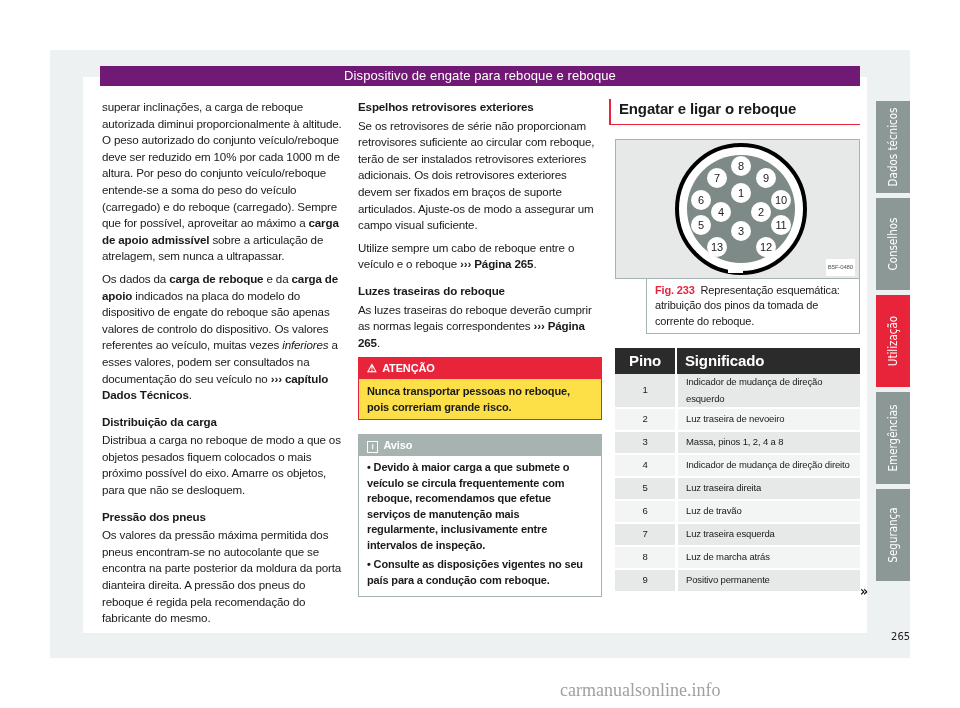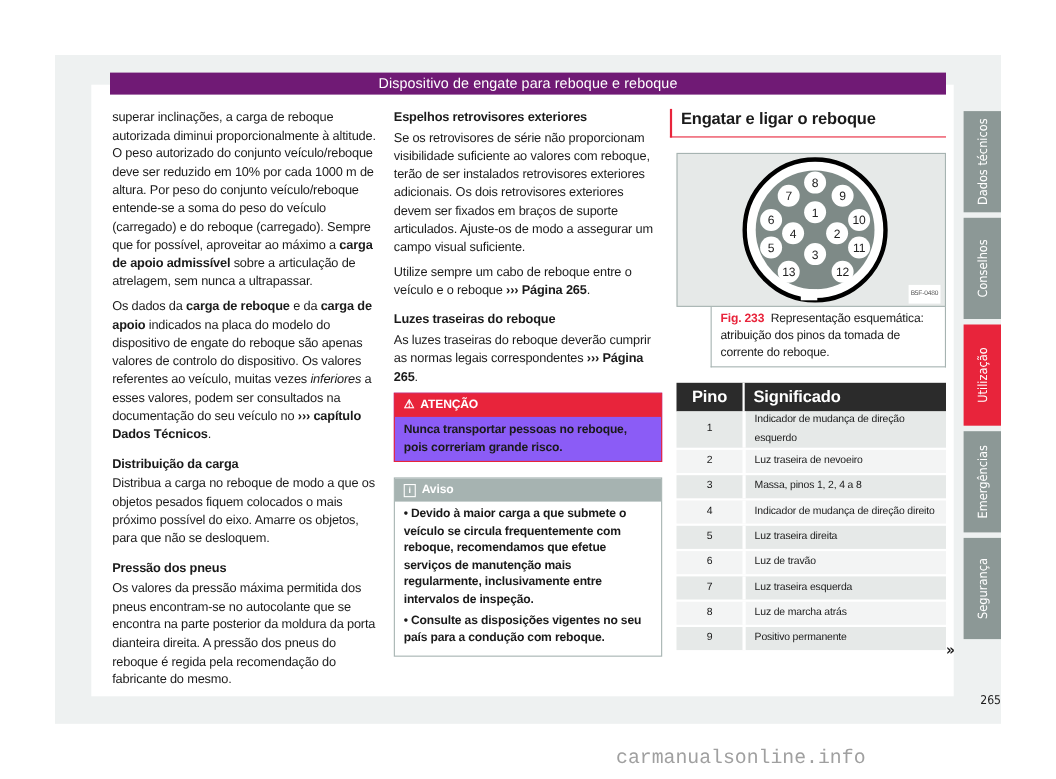--- a/index.html
+++ b/index.html
@@ -7,21 +7,21 @@
   .page-bg{position:absolute;left:50px;top:50px;width:860px;height:608px;background:#eef1f1;}
   .page{position:absolute;left:83px;top:77px;width:784px;height:556px;background:#ffffff;}
   .title-bar{position:absolute;left:100px;top:66px;width:760px;height:20px;background:#701a75;color:#fff;text-align:center;font-size:13px;line-height:20px;font-family:"Liberation Sans Narrow","Liberation Sans",sans-serif;letter-spacing:0.1px;}
   .col{position:absolute;font-size:11.6px;line-height:16.6px;font-family:"Liberation Sans",sans-serif;letter-spacing:-0.15px;}
   .col p{margin:0 0 6px 0;}
   .col h4{margin:10px 0 2px 0;font-size:11.6px;font-weight:bold;}
   .c1{left:102px;top:99px;width:244px;}
   .c2{left:358px;top:99px;width:244px;}
   .c3{left:615px;top:99px;width:245px;}
   b{font-weight:bold;}
-  .warn{margin-top:4px;border:1px solid #e8243b;background:#8b5cf6;}
+  .warn{margin-top:4px;border:1px solid #e8243b;background:#fde047;}
   .warn-head{background:#e8243b;color:#fff;font-weight:bold;font-size:11px;padding:2px 8px;height:17px;line-height:17px;}
   .warn-body{padding:4px 8px;font-weight:bold;font-size:11px;line-height:16px;}
   .note{margin-top:14px;border:1px solid #a6b3b1;background:#fff;}
   .note-head{background:#a6b3b1;color:#fff;font-weight:bold;font-size:11px;padding:2px 8px;height:17px;line-height:17px;}
   .note-body{padding:4px 8px;font-weight:bold;font-size:11px;line-height:15.5px;}
   .note-body p{margin:0 0 4px 0;}
   .sec-title{font-size:15px;font-weight:bold;border-left:2px solid #e8243b;border-bottom:1px solid #e8243b;padding:2px 0 6px 8px;margin-left:-6px;font-family:"Liberation Sans",sans-serif;}
   .fig{margin-top:14px;border:1px solid #a6b3b1;background:#e6e9e8;height:138px;position:relative;}
   .fig-code{position:absolute;right:4px;bottom:2px;font-size:6px;color:#555;background:#fff;padding:0 2px;}
   .cap{border:1px solid #a6b3b1;border-top:none;padding:4px 8px;font-size:11px;line-height:15.5px;margin-left:31px;}
@@ -35,41 +35,41 @@
   td{height:21px;padding:0;}
   tr:nth-child(odd) td{background:#e6e9e8;}
   tr:nth-child(even) td{background:#f3f4f4;}
   td.pin{width:60px;text-align:center;border-right:3px solid #fff;}
   td.sig{padding-left:8px;}
   .cont{position:absolute;left:860px;top:583px;font-size:14px;font-weight:bold;}
   .sidetab{position:absolute;left:876px;width:34px;background:#8c9896;color:#fff;font-size:11.5px;}
   .sidetab span{position:absolute;left:50%;top:50%;transform:translate(-50%,-50%) rotate(-90deg);white-space:nowrap;}
   .sidetab.active{background:#e8243b;}
   .pagenum{position:absolute;left:876px;top:630px;width:34px;text-align:right;font-size:11px;}
-  .watermark{position:absolute;left:560px;top:680px;font-size:18px;color:#a0a0a0;font-family:Liberation Mono, monospace;}
+  .watermark{position:absolute;left:560px;top:680px;font-size:18px;color:#a0a0a0;font-family:Liberation Serif, serif;}
 </style>
 </head>
 <body>
 
 <div class="page-bg"></div>
 <div class="page"></div>
 <div class="title-bar">Dispositivo de engate para reboque e reboque</div>
 
 <div class="col c1">
   <p><span>superar inclinações, a carga de reboque autorizada diminui proporcionalmente à altitude. O peso autorizado do conjunto veículo/reboque deve ser reduzido em 10% por cada 1000 m de altura. Por peso do conjunto veículo/reboque entende-se a soma do peso do veículo (carregado) e do reboque (carregado). Sempre que for possível, aproveitar ao máximo a </span><b>carga de apoio admissível</b><span> sobre a articulação de atrelagem, sem nunca a ultrapassar.</span></p>
   <p><span>Os dados da </span><b>carga de reboque</b><span> e da </span><b>carga de apoio</b><span> indicados na placa do modelo do dispositivo de engate do reboque são apenas valores de controlo do dispositivo. Os valores referentes ao veículo, muitas vezes </span><i>inferiores</i><span> a esses valores, podem ser consultados na documentação do seu veículo no </span><b>››› capítulo Dados Técnicos</b><span>.</span></p>
   <h4>Distribuição da carga</h4>
   <p>Distribua a carga no reboque de modo a que os objetos pesados fiquem colocados o mais próximo possível do eixo. Amarre os objetos, para que não se desloquem.</p>
   <h4>Pressão dos pneus</h4>
   <p>Os valores da pressão máxima permitida dos pneus encontram-se no autocolante que se encontra na parte posterior da moldura da porta dianteira direita. A pressão dos pneus do reboque é regida pela recomendação do fabricante do mesmo.</p>
 </div>
 
 <div class="col c2">
   <h4 style="margin-top:0">Espelhos retrovisores exteriores</h4>
-  <p>Se os retrovisores de série não proporcionam visibilidade suficiente ao valores com reboque, terão de ser instalados retrovisores exteriores adicionais. Os dois retrovisores exteriores devem ser fixados em braços de suporte articulados. Ajuste-os de modo a assegurar um campo visual suficiente.</p>
+  <p>Se os retrovisores de série não proporcionam retrovisores suficiente ao circular com reboque, terão de ser instalados retrovisores exteriores adicionais. Os dois retrovisores exteriores devem ser fixados em braços de suporte articulados. Ajuste-os de modo a assegurar um campo visual suficiente.</p>
   <p><span>Utilize sempre um cabo de reboque entre o veículo e o reboque </span><b>››› Página 265</b>.</p>
   <h4>Luzes traseiras do reboque</h4>
   <p><span>As luzes traseiras do reboque deverão cumprir as normas legais correspondentes </span><b>››› Página 265</b>.</p>
   <div class="warn">
     <div class="warn-head"><span>⚠</span>&nbsp; <span>ATENÇÃO</span></div>
     <div class="warn-body">Nunca transportar pessoas no reboque, pois correriam grande risco.</div>
   </div>
   <div class="note">
     <div class="note-head"><span style="display:inline-block;border:1px solid #fff;width:9px;height:10px;line-height:10px;text-align:center;font-size:8px;">i</span>&nbsp; <span>Aviso</span></div>
     <div class="note-body">

